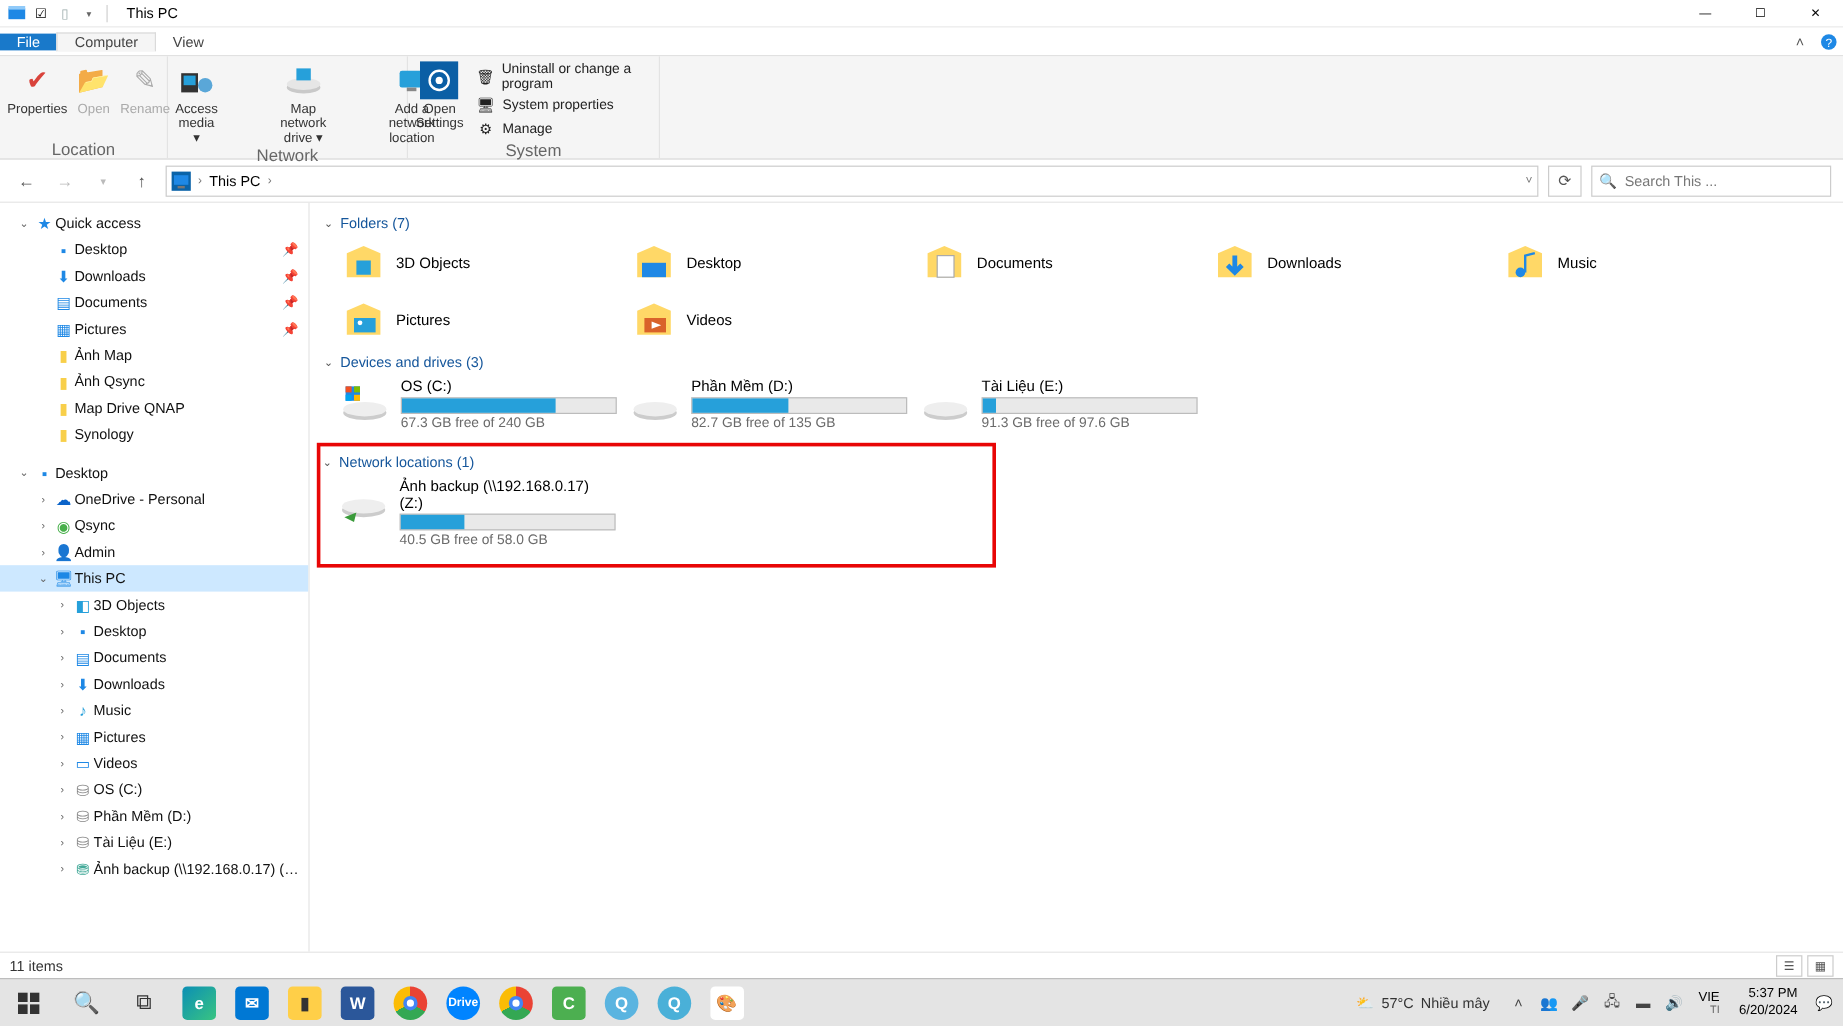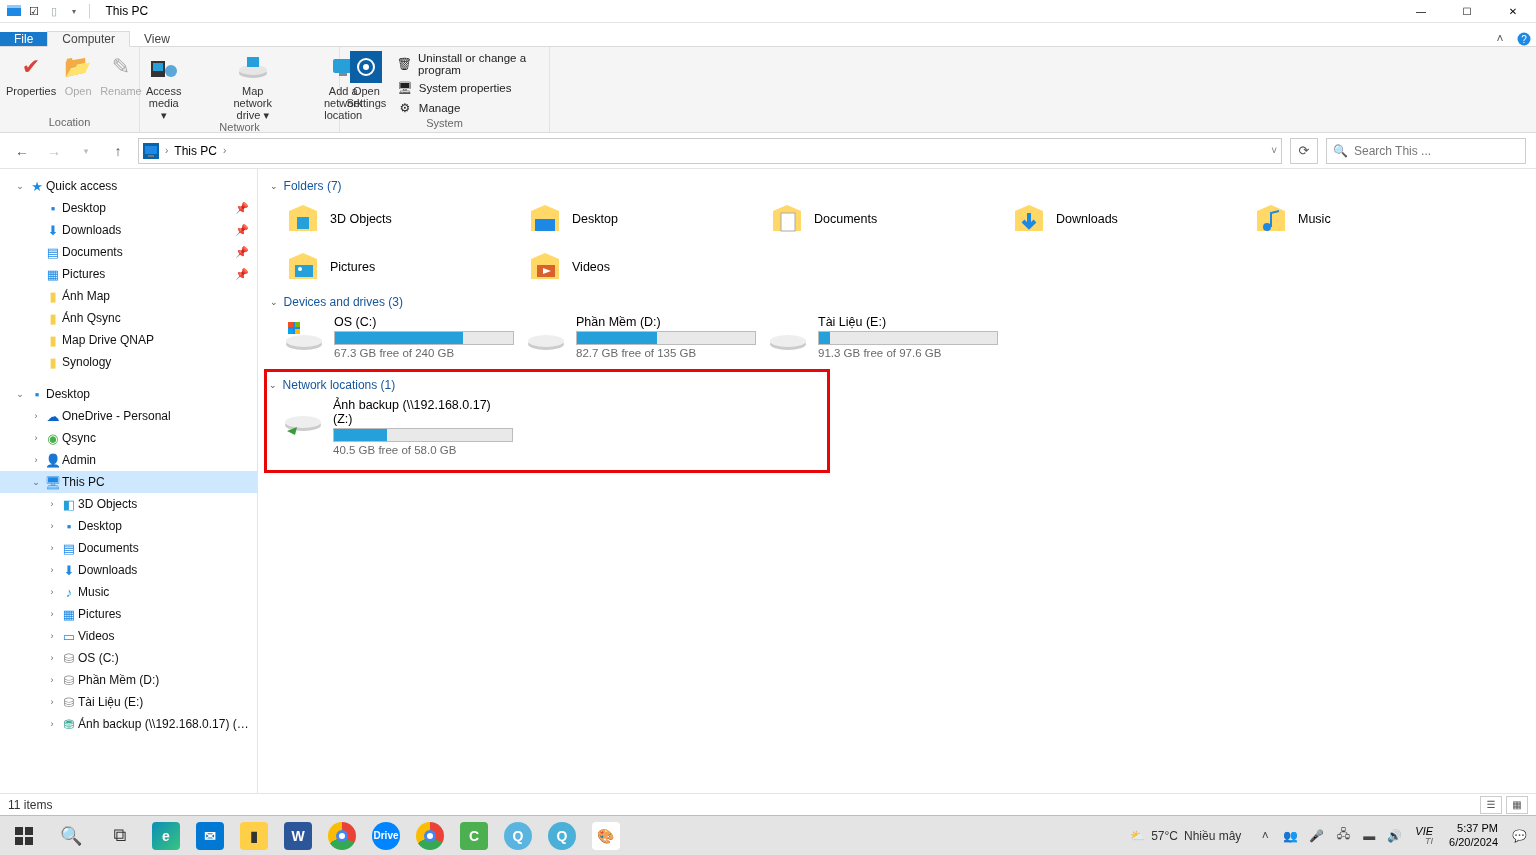--- a/index.html
+++ b/index.html
@@ -8,33 +8,33 @@
 
 
 .titlebar { height: 23px; display: flex; align-items: center; background: #fff; border-bottom: 1px solid #e5e5e5; }
 .titlebar-left { display: flex; align-items: center; gap: 4px; padding-left: 6px; }
 .qat-icon { width: 16px; height: 16px; display: flex; align-items: center; justify-content: center; font-size: 11px; }
 .titlebar-title { margin-left: 8px; font-size: 12px; }
 .titlebar-right { margin-left: auto; display: flex; }
 .win-btn { width: 46px; height: 23px; display: flex; align-items: center; justify-content: center; font-size: 10px; color: #000; }
 
 
-.ribbon-tabs { height: 24px; display: flex; align-items: flex-end; background: #fff; border-bottom: 1px solid #dadada; }
+.ribbon-tabs { height: 24px; display: flex; align-items: center; background: #fff; border-bottom: 1px solid #dadada; }
 .rtab { padding: 0 14px; display: flex; align-items: center; font-size: 12px; color: #444; }
 .rtab.file { background: #1979ca; color: #fff; }
 .rtab.active { background: #f5f5f5; border: 1px solid #dadada; border-bottom-color: #f5f5f5; margin-bottom: -1px; }
 .ribbon-tabs-spacer { flex: 1; }
 .ribbon-help { width: 24px; display:flex; align-items:center; justify-content:center; }
 .ribbon-mini { width: 24px; display:flex; align-items:center; justify-content:center; color:#555; }
 
 
 .ribbon-body { height: 86px; background: #f5f5f5; border-bottom: 1px solid #dadada; display: flex; }
 .rgroup { border-right: 1px solid #e3e3e3; display: flex; flex-direction: column; }
 .rgroup-row { flex: 1; display: flex; align-items: flex-start; padding: 2px 6px 0 6px; gap: 6px; }
-.rgroup-label { height: 16px; text-align: center; font-size: 11px; color: #666; }
+.rgroup-label { height: 16px; text-align: center; font-size: 14px; color: #666; }
 .rbtn { display: flex; flex-direction: column; align-items: center; width: 54px; padding-top: 2px; gap: 2px; font-size: 11px; color: #333; text-align: center; line-height: 1.1; }
 .rbtn .big-ic { width: 32px; height: 32px; display:flex; align-items:center; justify-content:center; font-size: 22px; }
 .rbtn.wide { width: 78px; margin-left: 46px; }
 .rlist { display:flex; flex-direction:column; gap:2px; padding-top:2px; }
 .rlist-item { display:flex; align-items:center; gap:6px; font-size: 11.5px; color:#222; padding: 1px 4px; }
 .rlist-item .sm-ic { width:16px; height:16px; display:flex; align-items:center; justify-content:center; font-size:12px; }
 
 
 .addrbar { height: 36px; display:flex; align-items:center; padding: 0 10px; gap: 8px; border-bottom:1px solid #e5e5e5; }
 .nav-arrow { width:24px; height:24px; display:flex; align-items:center; justify-content:center; color:#555; font-size:14px; }
@@ -85,21 +85,21 @@
 
 
 .taskbar { height:40px; background:#e4e4e4; border-top:1px solid #bdbdbd; display:flex; align-items:center; }
 .tb-btn { width:48px; height:40px; display:flex; align-items:center; justify-content:center; font-size:18px; color:#333; }
 .tb-item { width:44px; height:40px; display:flex; align-items:center; justify-content:center; }
 .tb-item .app-ic { width:28px; height:28px; border-radius:4px; display:flex; align-items:center; justify-content:center; color:#fff; font-size:14px; font-weight:bold; }
 .tb-right { margin-left:auto; display:flex; align-items:center; gap:6px; padding-right:6px; }
 .weather { display:flex; align-items:center; gap:6px; font-size:12px; color:#333; padding:0 8px; }
 .tray-ic { width:20px; height:20px; display:flex; align-items:center; justify-content:center; font-size:12px; color:#444; }
 .clock { display:flex; flex-direction:column; align-items:flex-end; font-size:11px; line-height:1.2; padding:0 6px; }
-.lang { font-size:11px; line-height:1.1; padding:0 4px; text-align:right;font-style:italic; }
+.lang { font-size:11px; line-height:1.1; padding:0 4px; text-align:right; }
 
 svg { display:block; }
 </style>
 </head>
 <body>
 
 <div class="titlebar">
   <div class="titlebar-left">
     <span class="qat-icon">
       <svg width="16" height="16">

